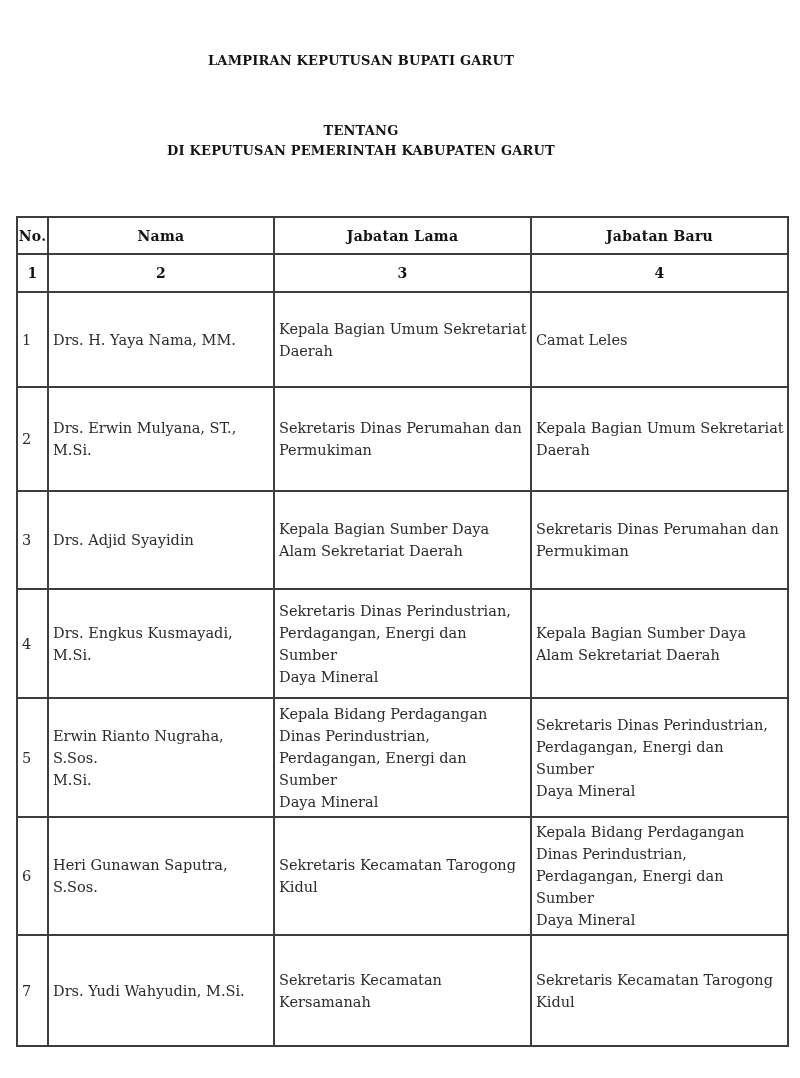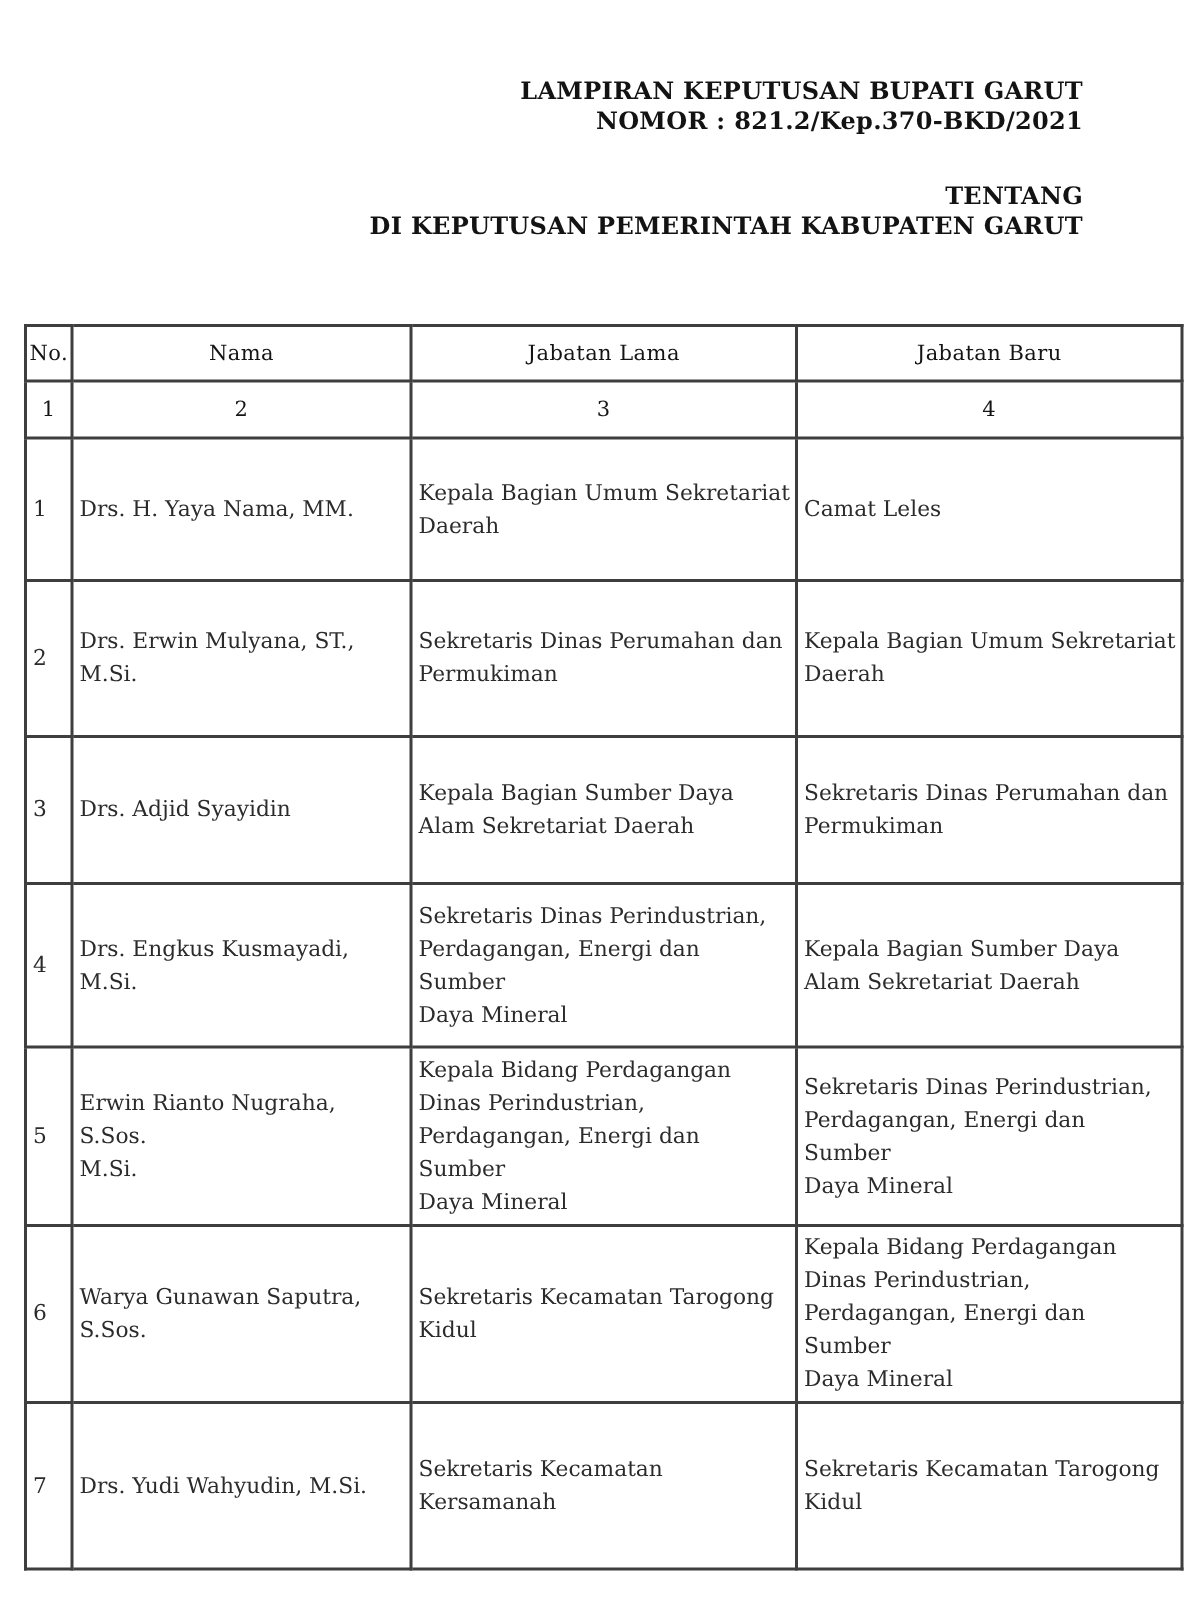--- a/index.html
+++ b/index.html
@@ -18,43 +18,42 @@
     position: absolute;
     left: 0;
     width: 722px;
     text-align: center;
     font-weight: bold;
     color: #131313;
   }
   .doc-header.block1 { top: 51px; }
   .doc-header.block2 { top: 121px; }
   .hline {
-    font-size: 16px;
+    font-size: 13px;
     line-height: 19.5px;
     letter-spacing: 0.2px;
     white-space: nowrap;
-    text-align: right;
   }
   table.appointments {
     position: absolute;
     left: 16px;
     top: 216px;
     width: 771px;
     border-collapse: collapse;
     table-layout: fixed;
   }
   table.appointments th,
   table.appointments td {
     border: 2px solid #3e3e3e;
     vertical-align: middle;
     overflow: hidden;
   }
   table.appointments th {
     font-size: 14px;
-    font-weight: normal;
+    font-weight: bold;
     color: #141414;
     text-align: center;
     letter-spacing: 0.3px;
   }
   tr.col-header-row { height: 37px; }
   tr.col-index-row  { height: 38px; }
   table.appointments td {
     font-size: 14.5px;
     line-height: 22px;
     color: #2b2b2b;
@@ -71,21 +70,20 @@
   tbody tr:nth-child(6) { height: 114px; }
   tbody tr:nth-child(7) { height: 111px; }
 </style>
 </head>
 <body>
 
 <div class="page">
 
   <div class="doc-header block1">
     <div class="hline">LAMPIRAN KEPUTUSAN BUPATI GARUT</div>
-    <div class="hline">NOMOR : 821.2/Kep.370-BKD/2021</div>
   </div>
 
   <div class="doc-header block2">
     <div class="hline">TENTANG</div>
     <div class="hline">DI KEPUTUSAN PEMERINTAH KABUPATEN GARUT</div>
   </div>
 
   <table class="appointments">
     <colgroup>
       <col style="width:31px">
@@ -149,21 +147,21 @@
           <td class="cell-jabatan-lama">Kepala Bidang Perdagangan
 Dinas Perindustrian,
 Perdagangan, Energi dan Sumber
 Daya Mineral</td>
           <td class="cell-jabatan-baru">Sekretaris Dinas Perindustrian,
 Perdagangan, Energi dan Sumber
 Daya Mineral</td>
         </tr>
         <tr>
           <td class="cell-no">6</td>
-          <td class="cell-nama">Warya Gunawan Saputra,
+          <td class="cell-nama">Heri Gunawan Saputra,
 S.Sos.</td>
           <td class="cell-jabatan-lama">Sekretaris Kecamatan Tarogong
 Kidul</td>
           <td class="cell-jabatan-baru">Kepala Bidang Perdagangan
 Dinas Perindustrian,
 Perdagangan, Energi dan Sumber
 Daya Mineral</td>
         </tr>
         <tr>
           <td class="cell-no">7</td>

